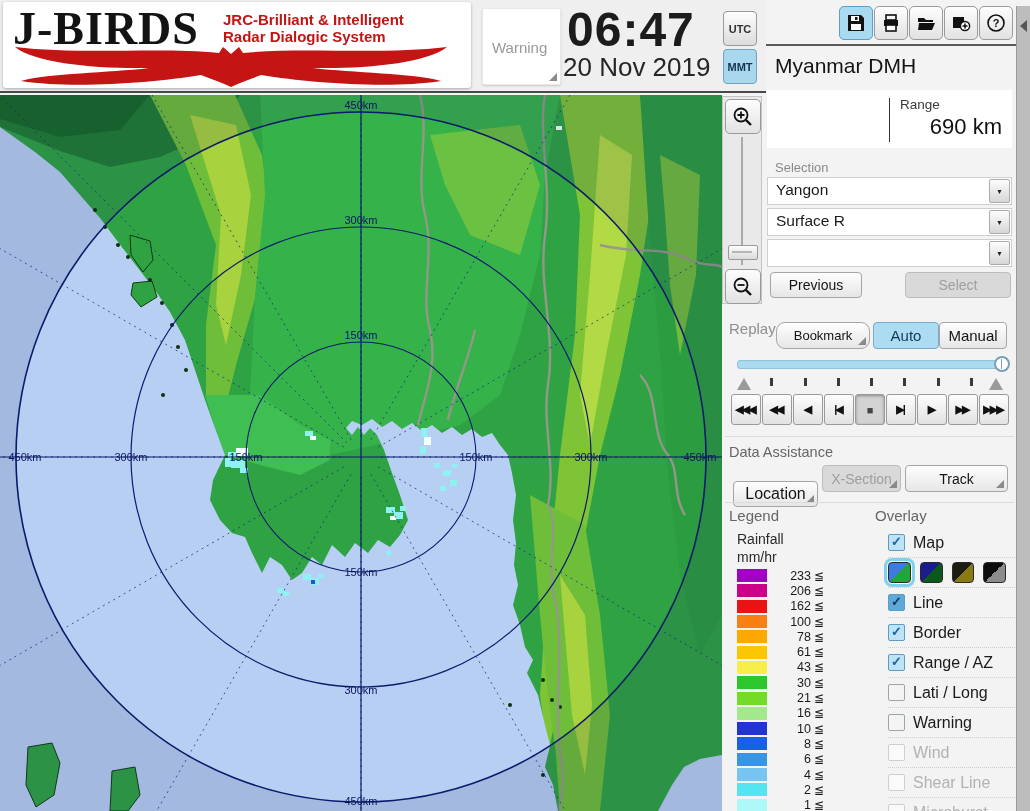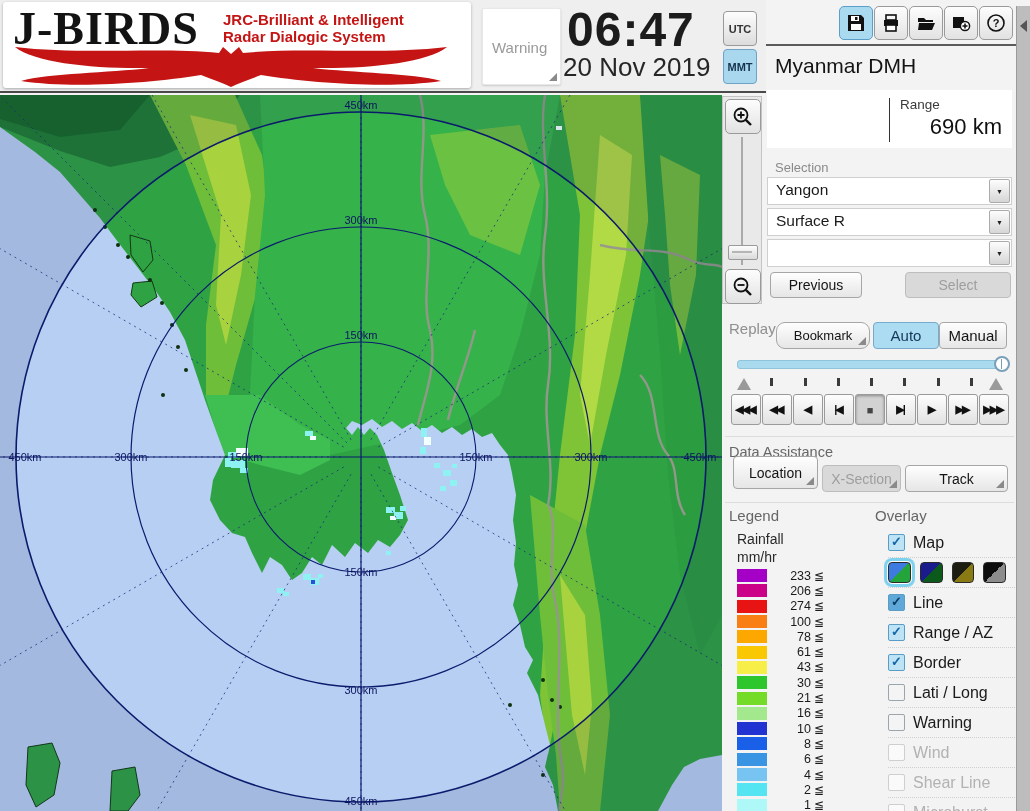--- a/index.html
+++ b/index.html
@@ -376,21 +376,21 @@
         <div class="tp-btn pressed">■</div>
         <div class="tp-btn">▶|</div>
         <div class="tp-btn">▶</div>
         <div class="tp-btn">▶▶</div>
         <div class="tp-btn">▶▶▶</div>
       </div>
     <div class="hr" style="top:128px;"></div>
 
     <div class="sec-label" style="left:6px;top:136px;font-size:14.5px;color:#666;">Data Assistance</div>
     <div id="da-buttons">
-        <div class="btn corner-tri" style="left: 10px; top: 148px; width: 85px; height: 33px; font-size: 14px;">Location</div>
+        <div class="btn corner-tri" style="left: 10px; top: 173px; width: 85px; height: 26px; font-size: 16px;">Location</div>
         <div class="btn corner-tri disabled" style="left: 99px; top: 157px; width: 79px; height: 27px; font-size: 14px;">X-Section</div>
         <div class="btn corner-tri" style="left: 182px; top: 157px; width: 103px; height: 27px; font-size: 14px;">Track</div>
       </div>
     <div class="hr" style="top:194px;"></div>
 
     <div class="sec-label" style="left:6px;top:199px;color:#666;">Legend</div>
     <div class="sec-label" style="left:152px;top:199px;color:#666;">Overlay</div>
 
     <div class="legend-title">
       <div>Rainfall</div>
@@ -402,21 +402,21 @@
           <div class="lg-val">233</div>
           <div class="lg-op">≦</div>
         </div>
         <div class="lg-row">
           <div class="lg-sw" style="background: rgb(203, 1, 136);"></div>
           <div class="lg-val">206</div>
           <div class="lg-op">≦</div>
         </div>
         <div class="lg-row">
           <div class="lg-sw" style="background: rgb(232, 20, 20);"></div>
-          <div class="lg-val">274</div>
+          <div class="lg-val">162</div>
           <div class="lg-op">≦</div>
         </div>
         <div class="lg-row">
           <div class="lg-sw" style="background: rgb(249, 126, 20);"></div>
           <div class="lg-val">100</div>
           <div class="lg-op">≦</div>
         </div>
         <div class="lg-row">
           <div class="lg-sw" style="background: rgb(252, 168, 0);"></div>
           <div class="lg-val">78</div>
@@ -489,25 +489,25 @@
           <div class="scheme" style="background: linear-gradient(135deg, rgb(26, 28, 142) 50%, rgb(11, 90, 28) 50%);"></div>
           <div class="scheme" style="background: linear-gradient(135deg, rgb(28, 28, 16) 50%, rgb(138, 122, 20) 50%);"></div>
           <div class="scheme" style="background: linear-gradient(135deg, rgb(12, 12, 12) 50%, rgb(140, 140, 140) 50%);"></div>
         </div>
         <div class="ov-row">
           <div class="cb on dark"></div>
           <div class="ov-label">Line</div>
         </div>
         <div class="ov-row">
           <div class="cb on"></div>
+          <div class="ov-label">Border</div>
+        </div>
+        <div class="ov-row">
+          <div class="cb on"></div>
           <div class="ov-label">Range / AZ</div>
-        </div>
-        <div class="ov-row">
-          <div class="cb on"></div>
-          <div class="ov-label">Border</div>
         </div>
         <div class="ov-row">
           <div class="cb"></div>
           <div class="ov-label">Lati / Long</div>
         </div>
         <div class="ov-row">
           <div class="cb"></div>
           <div class="ov-label">Warning</div>
         </div>
         <div class="ov-row">

